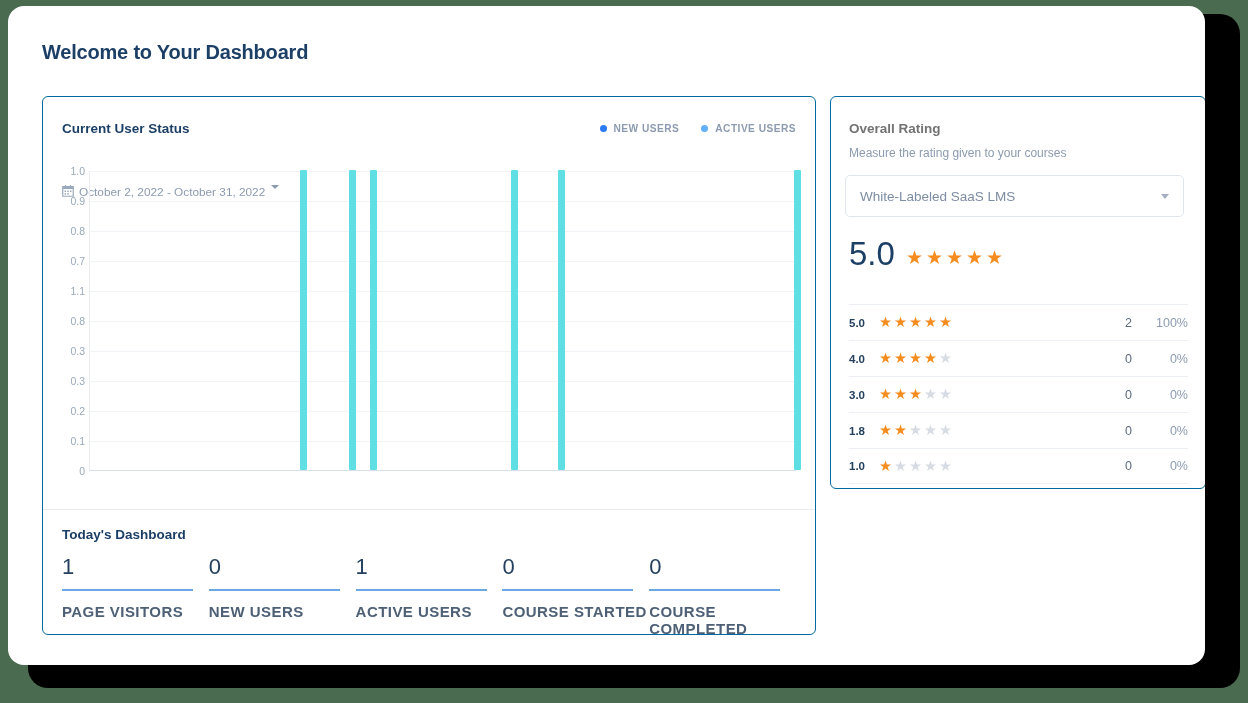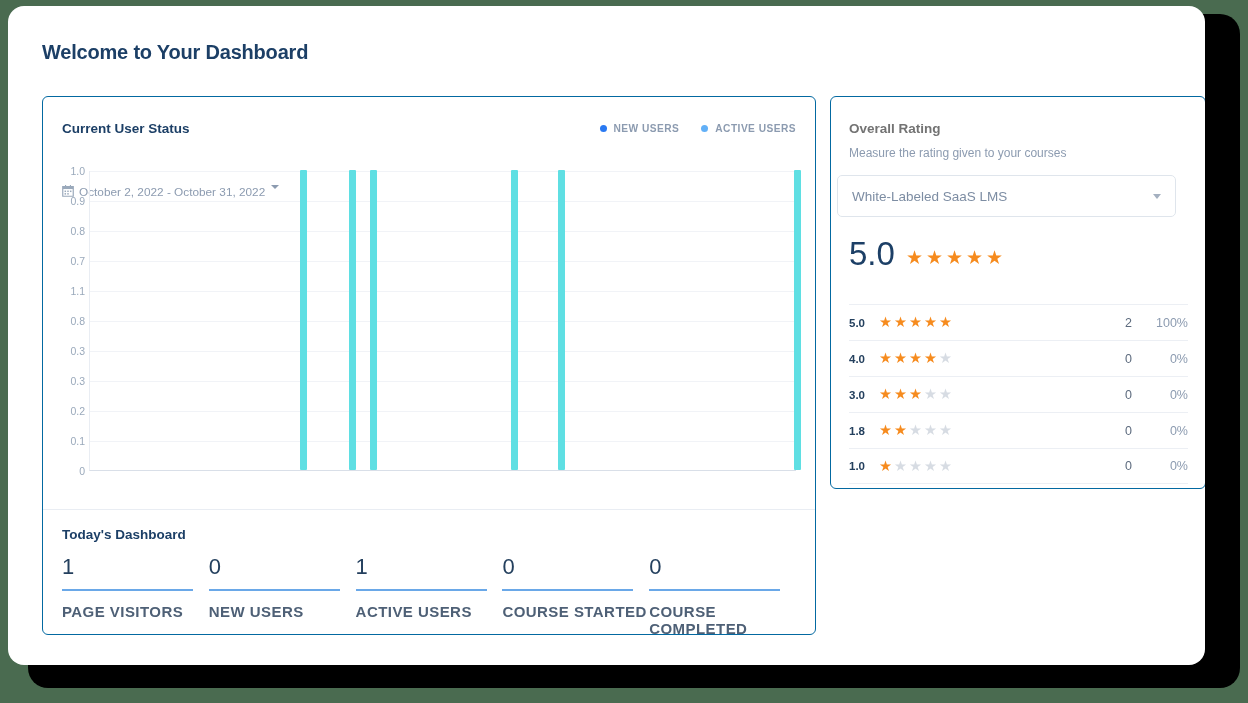--- a/index.html
+++ b/index.html
@@ -205,21 +205,21 @@
     color: #737373;
   }
   .rating-sub {
     position: absolute;
     left: 18px; top: 49px;
     font-size: 12px;
     color: #8c9bb0;
   }
   .select-box {
     position: absolute;
-    left: 6px; top: 78px;
+    left: 14px; top: 78px;
     width: 339px; height: 42px;
     border: 1px solid #dfe5ec;
     border-radius: 5px;
     display: flex;
     align-items: center;
     padding: 16px 14px;
     cursor: pointer;
     background: #fff;
   }
   .select-value {

